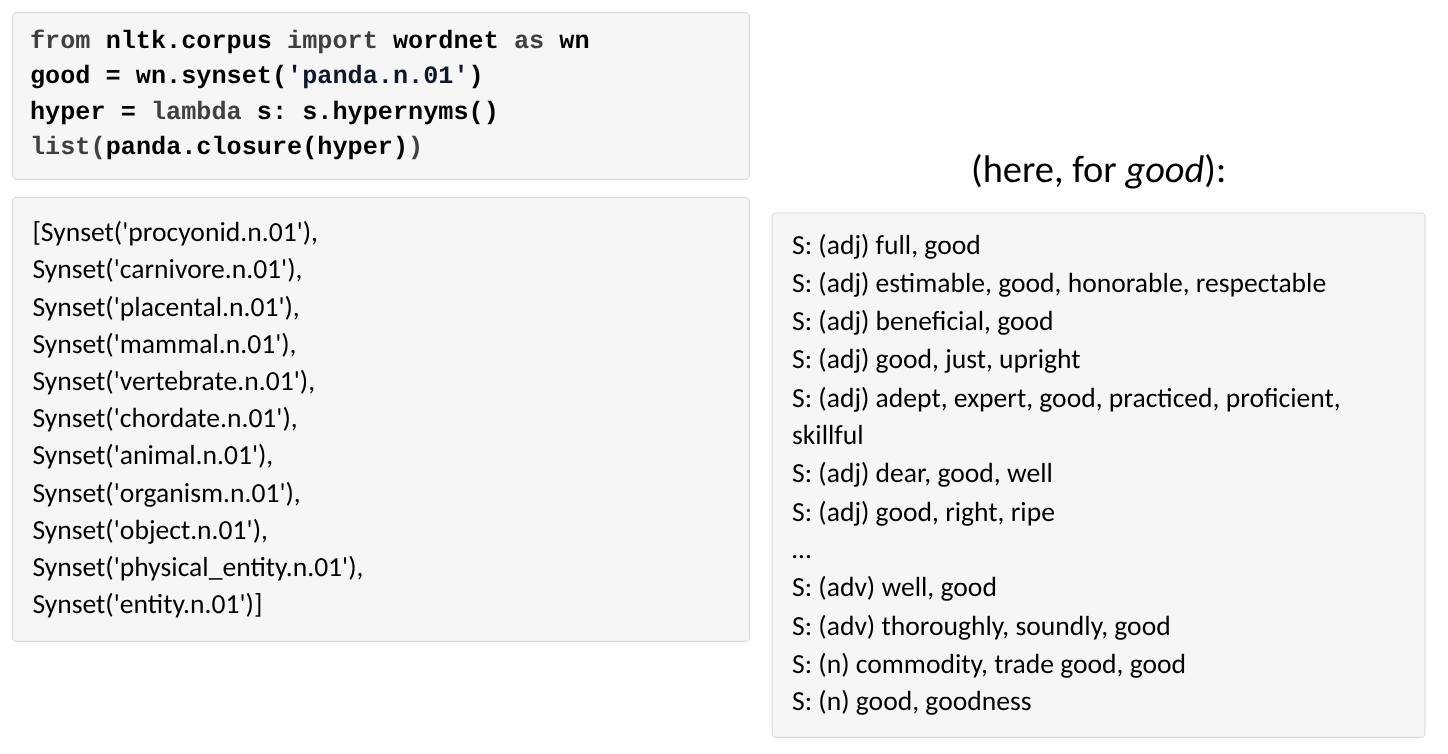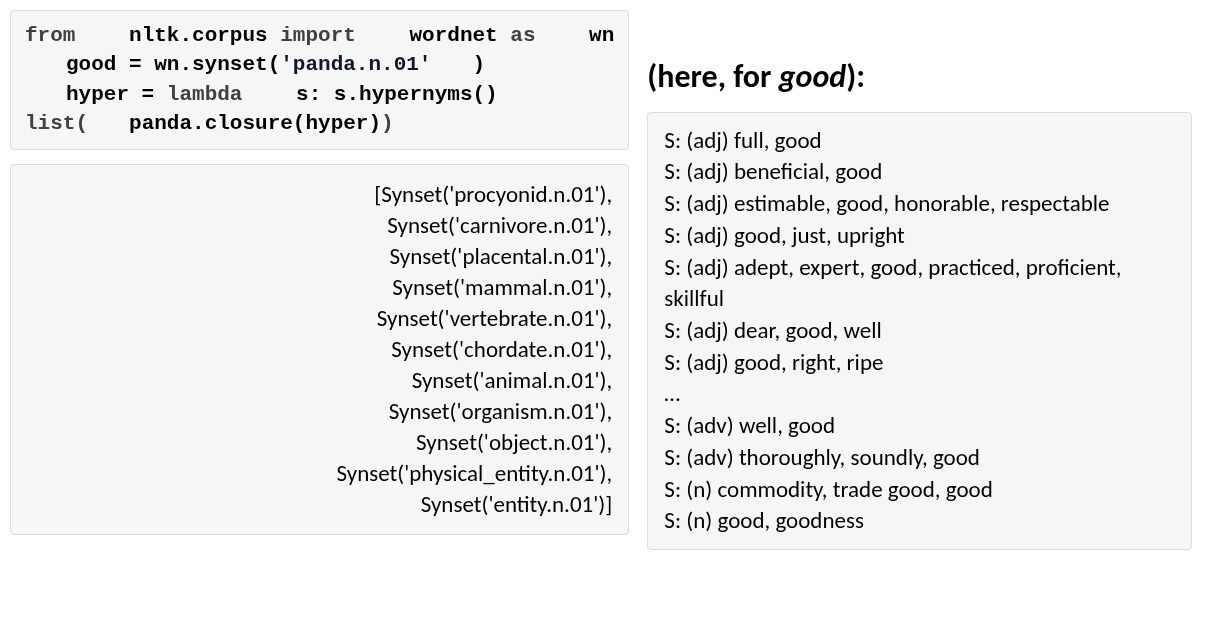--- a/index.html
+++ b/index.html
@@ -32,40 +32,38 @@
       padding: 10px 14px;
       font-family: "Courier New", Courier, monospace;
       font-weight: bold;
       font-size: 21px;
       line-height: 1.4;
       white-space: pre;
       margin-bottom: 14px;
     }
     .code-block .kw-green { color: #404040; font-weight: bold; }
     .code-block .str-red { color: #0f172a; }
-    .code-block .plain { color: #000000; margin-left: 41px; }
+    .code-block .plain { color: #000000; }
     .output-block {
       background: #f6f6f6;
       border: 1px solid #dcdcdc;
       border-radius: 4px;
       padding: 14px 16px;
       font-family: Calibri, Arial, sans-serif;
       font-size: 23px;
       line-height: 1.35;
       color: #000;
-      text-align: right;
     }
     .heading {
       font-size: 32px;
       line-height: 1.3;
-      text-align: left;
+      text-align: center;
       margin-bottom: 14px;
-      margin-top: 46px;
+      margin-top: 111px;
       color: #000;
-      font-weight: bold;
     }
     .heading .italic { font-style: italic; }
     .synset-list {
       background: #f6f6f6;
       border: 1px solid #dcdcdc;
       border-radius: 4px;
       padding: 12px 16px;
       font-family: Calibri, Arial, sans-serif;
       font-size: 23px;
       line-height: 1.38;
@@ -101,22 +99,22 @@
   </div>
 
   <div class="right-col">
 
     <div class="heading">
       <span>(here, for </span><span class="italic">good</span><span>):</span>
     </div>
 
     <div class="synset-list">
       <div>S: (adj) full, good</div>
+      <div>S: (adj) estimable, good, honorable, respectable</div>
       <div>S: (adj) beneficial, good</div>
-      <div>S: (adj) estimable, good, honorable, respectable</div>
       <div>S: (adj) good, just, upright</div>
       <div>S: (adj) adept, expert, good, practiced, proficient, skillful</div>
       <div>S: (adj) dear, good, well</div>
       <div>S: (adj) good, right, ripe</div>
       <div>…</div>
       <div>S: (adv) well, good</div>
       <div>S: (adv) thoroughly, soundly, good</div>
       <div>S: (n) commodity, trade good, good</div>
       <div>S: (n) good, goodness</div>
     </div>

